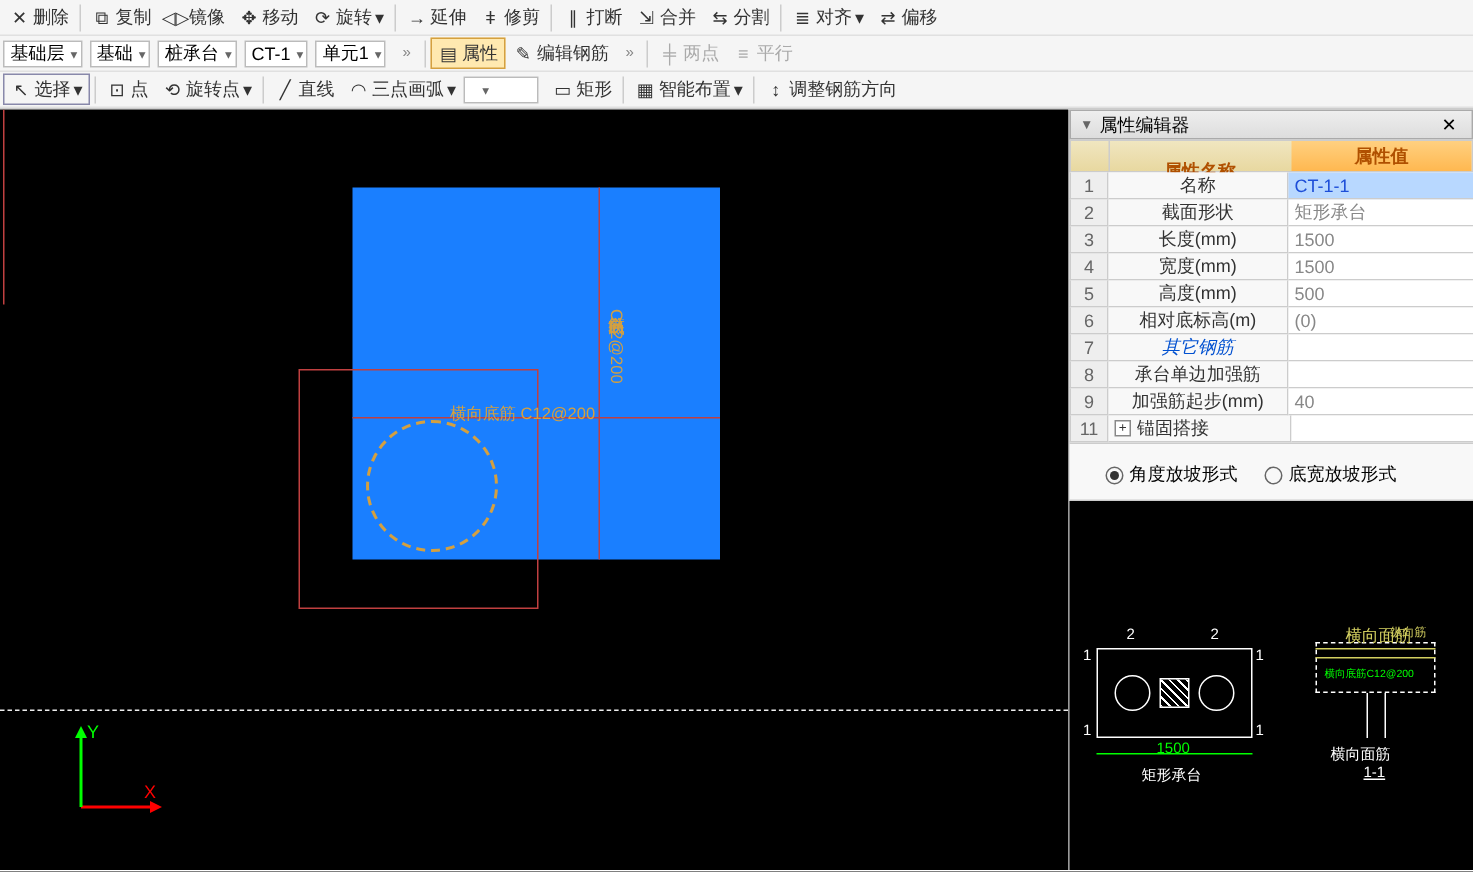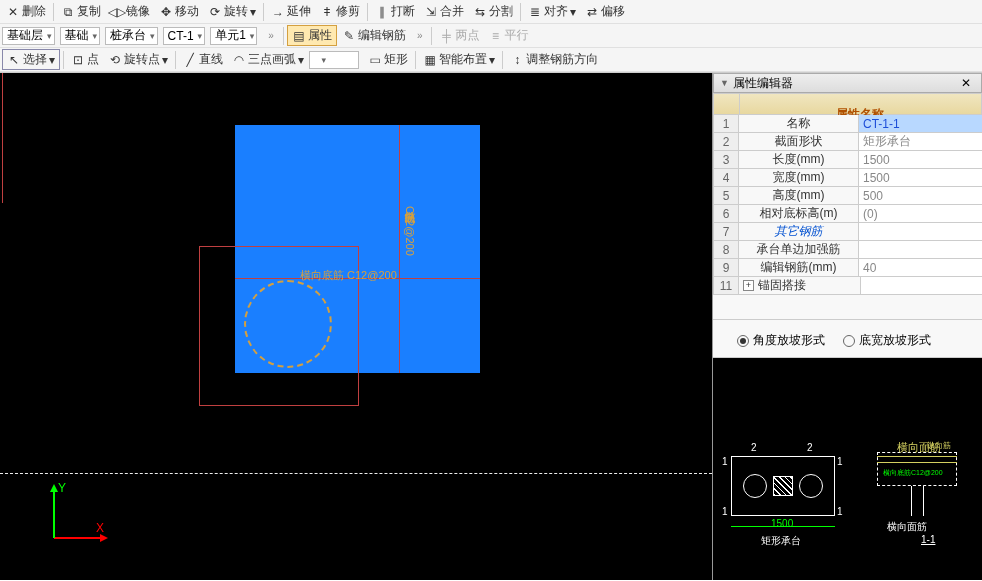--- a/index.html
+++ b/index.html
@@ -30,21 +30,21 @@
 .prop-rows { background: #f0f0f0; }
 .prop-row { display: flex; height: 18px; align-items: stretch; }
 .pr-num { width: 26px; border: 1px solid #ccc; border-top: none; display: flex; align-items: center; justify-content: center; color: #666; background: #eee; }
 .pr-name { flex: 1; border-bottom: 1px solid #ccc; border-right: 1px solid #ccc; display: flex; align-items: center; justify-content: center; background: #f8f8f8; color: #333; }
 .pr-name.blue { color: #0050d0; font-style: italic; }
 .pr-name.has-tree { justify-content: flex-start; padding-left: 4px; }
 .tree-tog { width: 11px; height: 11px; border: 1px solid #888; display: inline-flex; align-items: center; justify-content: center; font-size: 9px; line-height: 1; margin-right: 4px; background: #fff; cursor: pointer; }
 .pr-val { flex: 1; border-bottom: 1px solid #ccc; display: flex; align-items: center; padding-left: 4px; background: #fff; color: #888; }
 .pr-val.sel { background: #b8d8ff; color: #1d4ed8; }
 
-.radio-row { padding: 12px 0 8px 24px; display: flex; gap: 18px; align-items: center; background: #f8f8f8; border-top: 1px solid #ccc; border-bottom: 1px solid #ccc; margin-top: 24px; }
+.radio-row { padding: 12px 0 8px 24px; display: flex; gap: 18px; align-items: center; background: #f8f8f8; border-top: 1px solid #ccc; border-bottom: 1px solid #ccc; }
 .radio-item { display: flex; align-items: center; gap: 4px; cursor: pointer; }
 .radio-dot { width: 12px; height: 12px; border-radius: 50%; border: 1px solid #666; display: inline-flex; align-items: center; justify-content: center; }
 .radio-dot.on::after { content: ""; width: 6px; height: 6px; border-radius: 50%; background: #333; }
 
 .preview-area { flex: 1; background: #000; position: relative; }
 
 
 .blue-rect { position: absolute; background: #1a7fff; }
 .thin-rect { position: absolute; border: 1px solid #c04040; }
 .cross-h, .cross-v { position: absolute; background: #c04040; }
@@ -245,20 +245,21 @@
     <div class="panel-title">
       <span style="display:flex;align-items:center;">
           <span class="chev">▼</span>
           <span>属性编辑器</span>
         </span>
       <span class="close">✕</span>
     </div>
     <div class="prop-head">
       <div class="ph-num"></div>
       <div class="ph-name">属性名称</div>
+      <div class="ph-val">属性值</div>
     </div>
     <div class="prop-rows" id="prop-rows">
         <div class="prop-row">
           <div class="pr-num">1</div>
           <div class="pr-name">
             <span>名称</span>
           </div>
           <div class="pr-val sel">CT-1-1</div>
         </div>
         <div class="prop-row">
@@ -306,21 +307,21 @@
         <div class="prop-row">
           <div class="pr-num">8</div>
           <div class="pr-name">
             <span>承台单边加强筋</span>
           </div>
           <div class="pr-val"></div>
         </div>
         <div class="prop-row">
           <div class="pr-num">9</div>
           <div class="pr-name">
-            <span>编辑钢筋(mm)</span>
+            <span>加强筋起步(mm)</span>
           </div>
           <div class="pr-val">40</div>
         </div>
         <div class="prop-row">
           <div class="pr-num">11</div>
           <div class="pr-name has-tree">
             <span class="tree-tog">+</span>
             <span>锚固搭接</span>
           </div>
           <div class="pr-val"></div>
@@ -357,16 +358,16 @@
 
       <div class="pv-rect" style="left:164px; top:94px; width:80px; height:34px; border-style:dashed;"></div>
       <div class="pv-white-line" style="left:198px; top:128px; width:1px; height:30px;"></div>
       <div class="pv-white-line" style="left:210px; top:128px; width:1px; height:30px;"></div>
       <div class="pv-yellow-line" style="left:164px; top:98px; width:80px; height:1px;"></div>
       <div class="pv-yellow-line" style="left:164px; top:104px; width:80px; height:1px;"></div>
       <div class="pv-text g" style="left:170px; top:110px; font-size:7px;">横向底筋C12@200</div>
       <div class="pv-text y" style="left:184px; top:82px; font-size:11px;">横向面筋</div>
       <div class="pv-text y" style="left:214px; top:82px; font-size:8px;">纵向筋</div>
       <div class="pv-text" style="left:174px; top:162px;">横向面筋</div>
-      <div class="pv-text" style="left:196px; top:176px; text-decoration:underline;margin-left:12px;">1-1</div>
+      <div class="pv-text" style="left:196px; top:176px; text-decoration:underline;">1-1</div>
     </div>
   </div>
 </div>
 
 </body></html>

